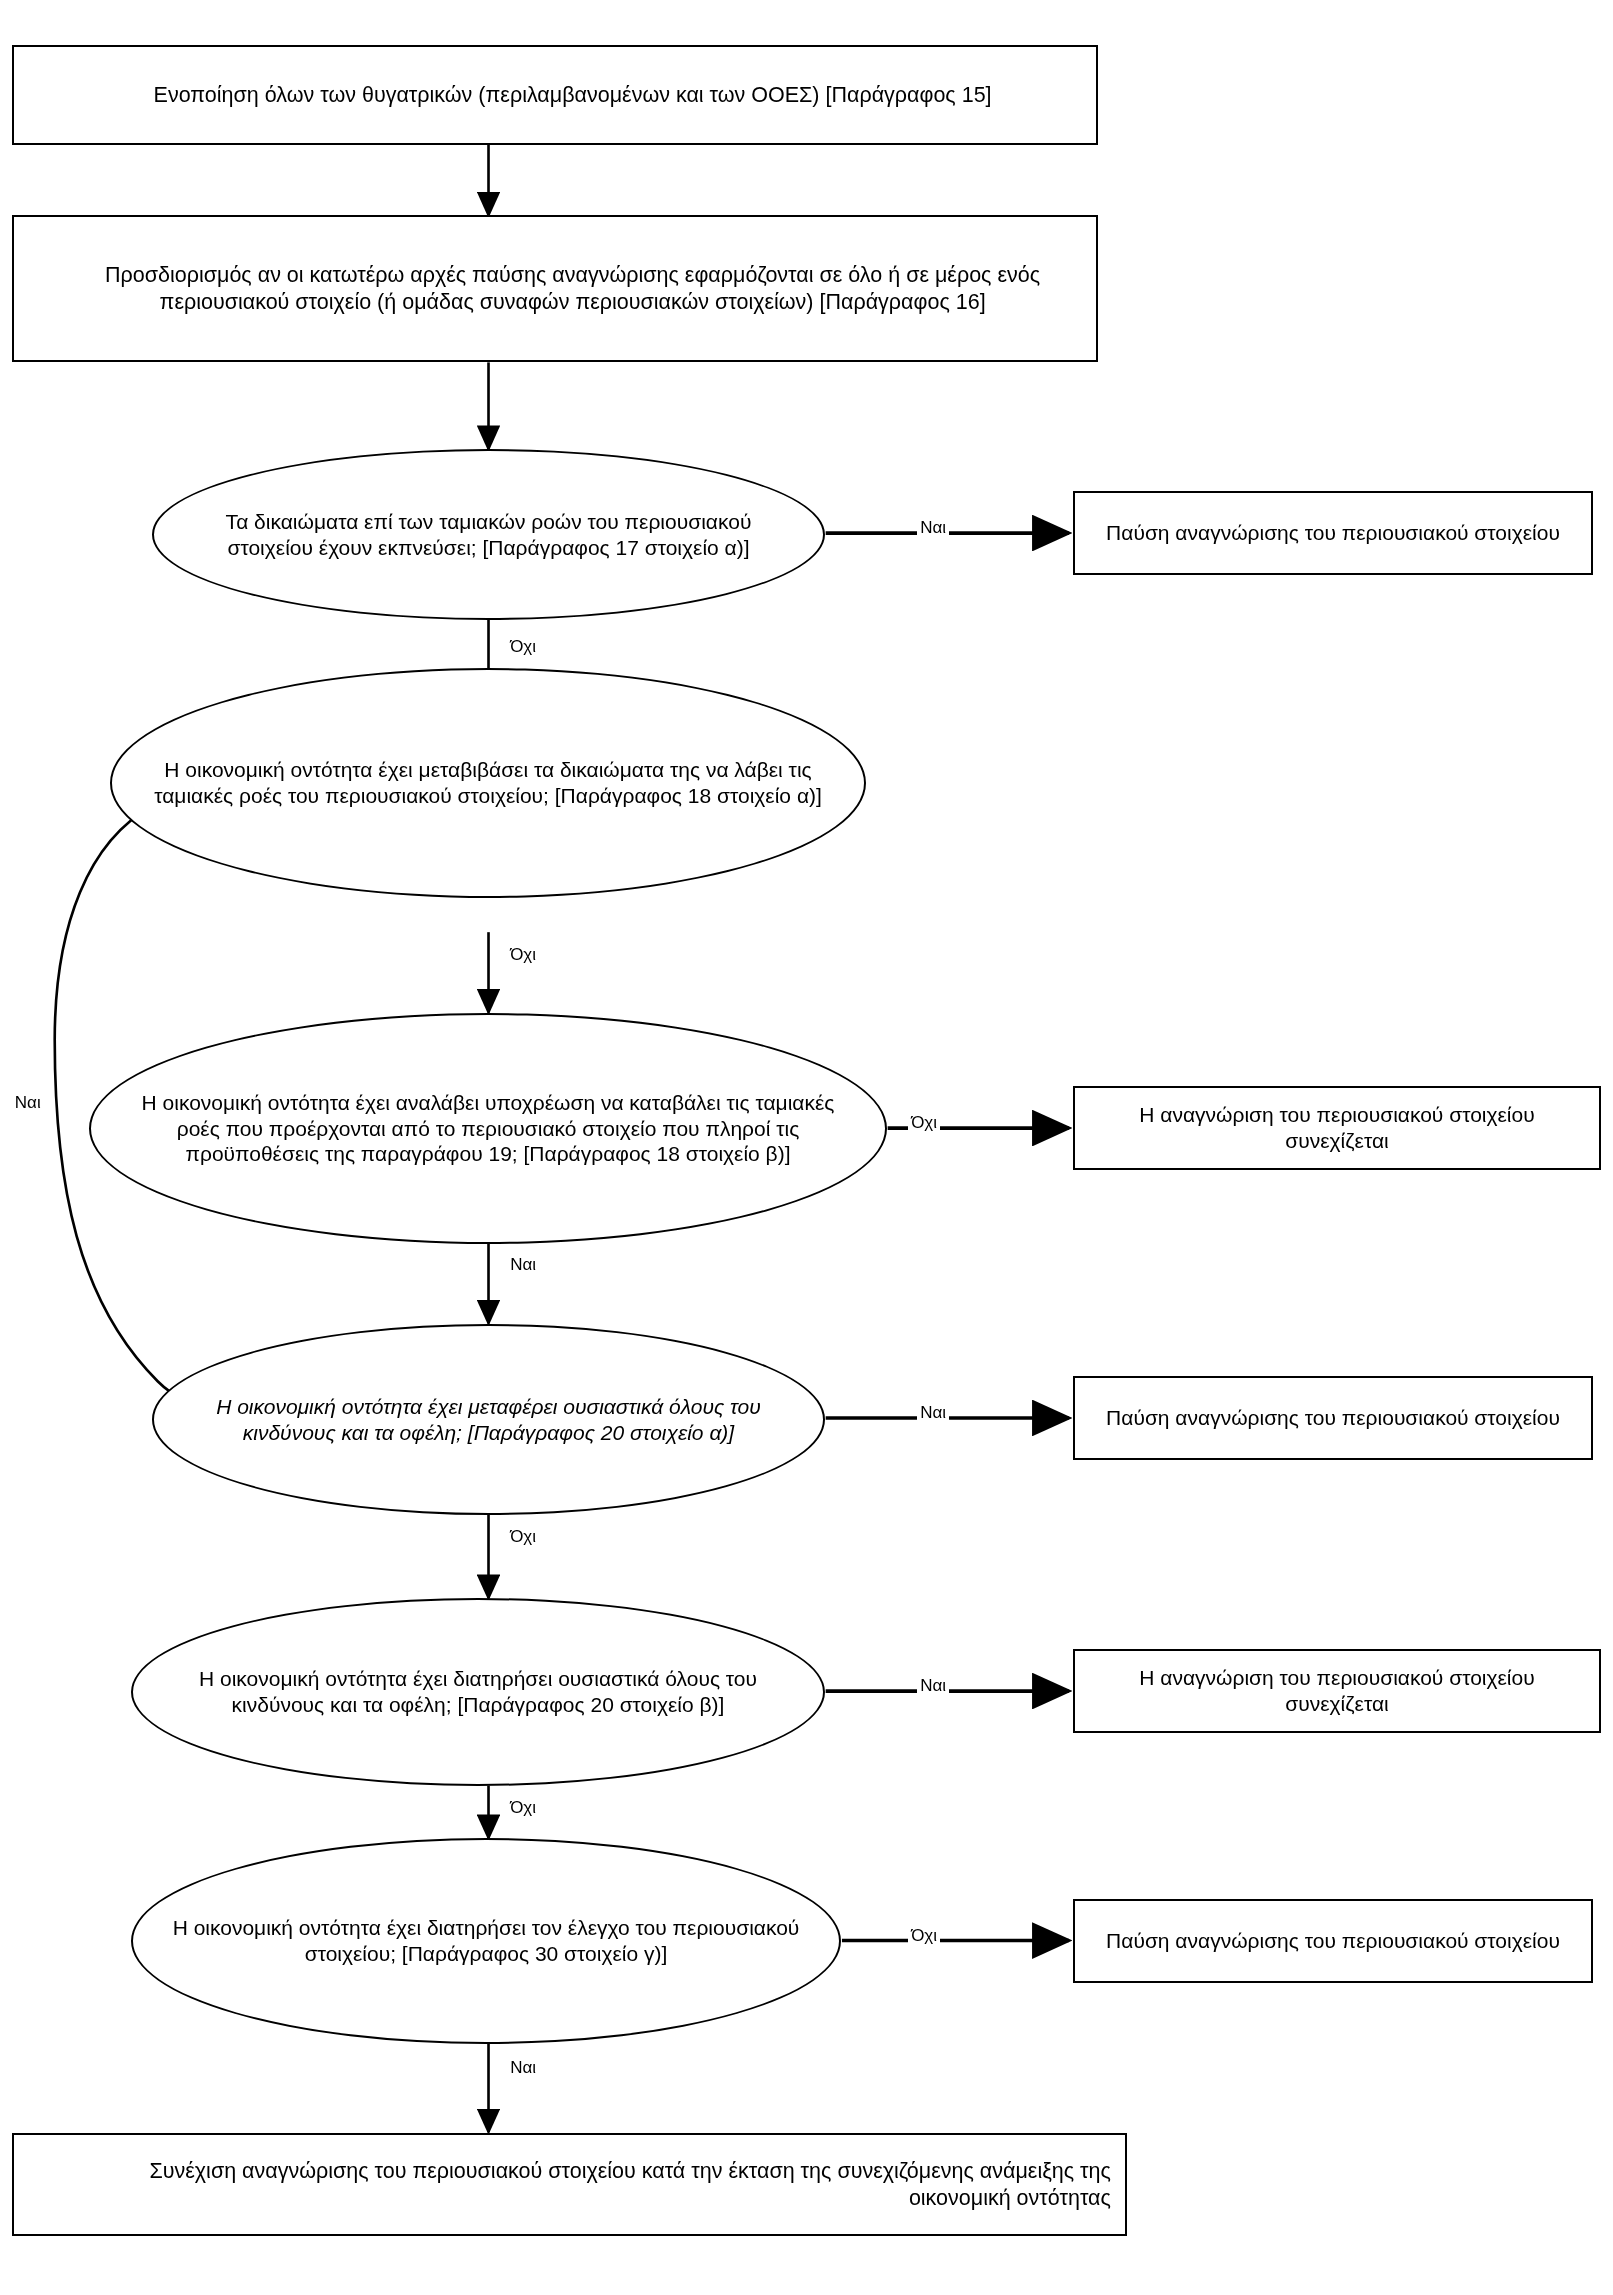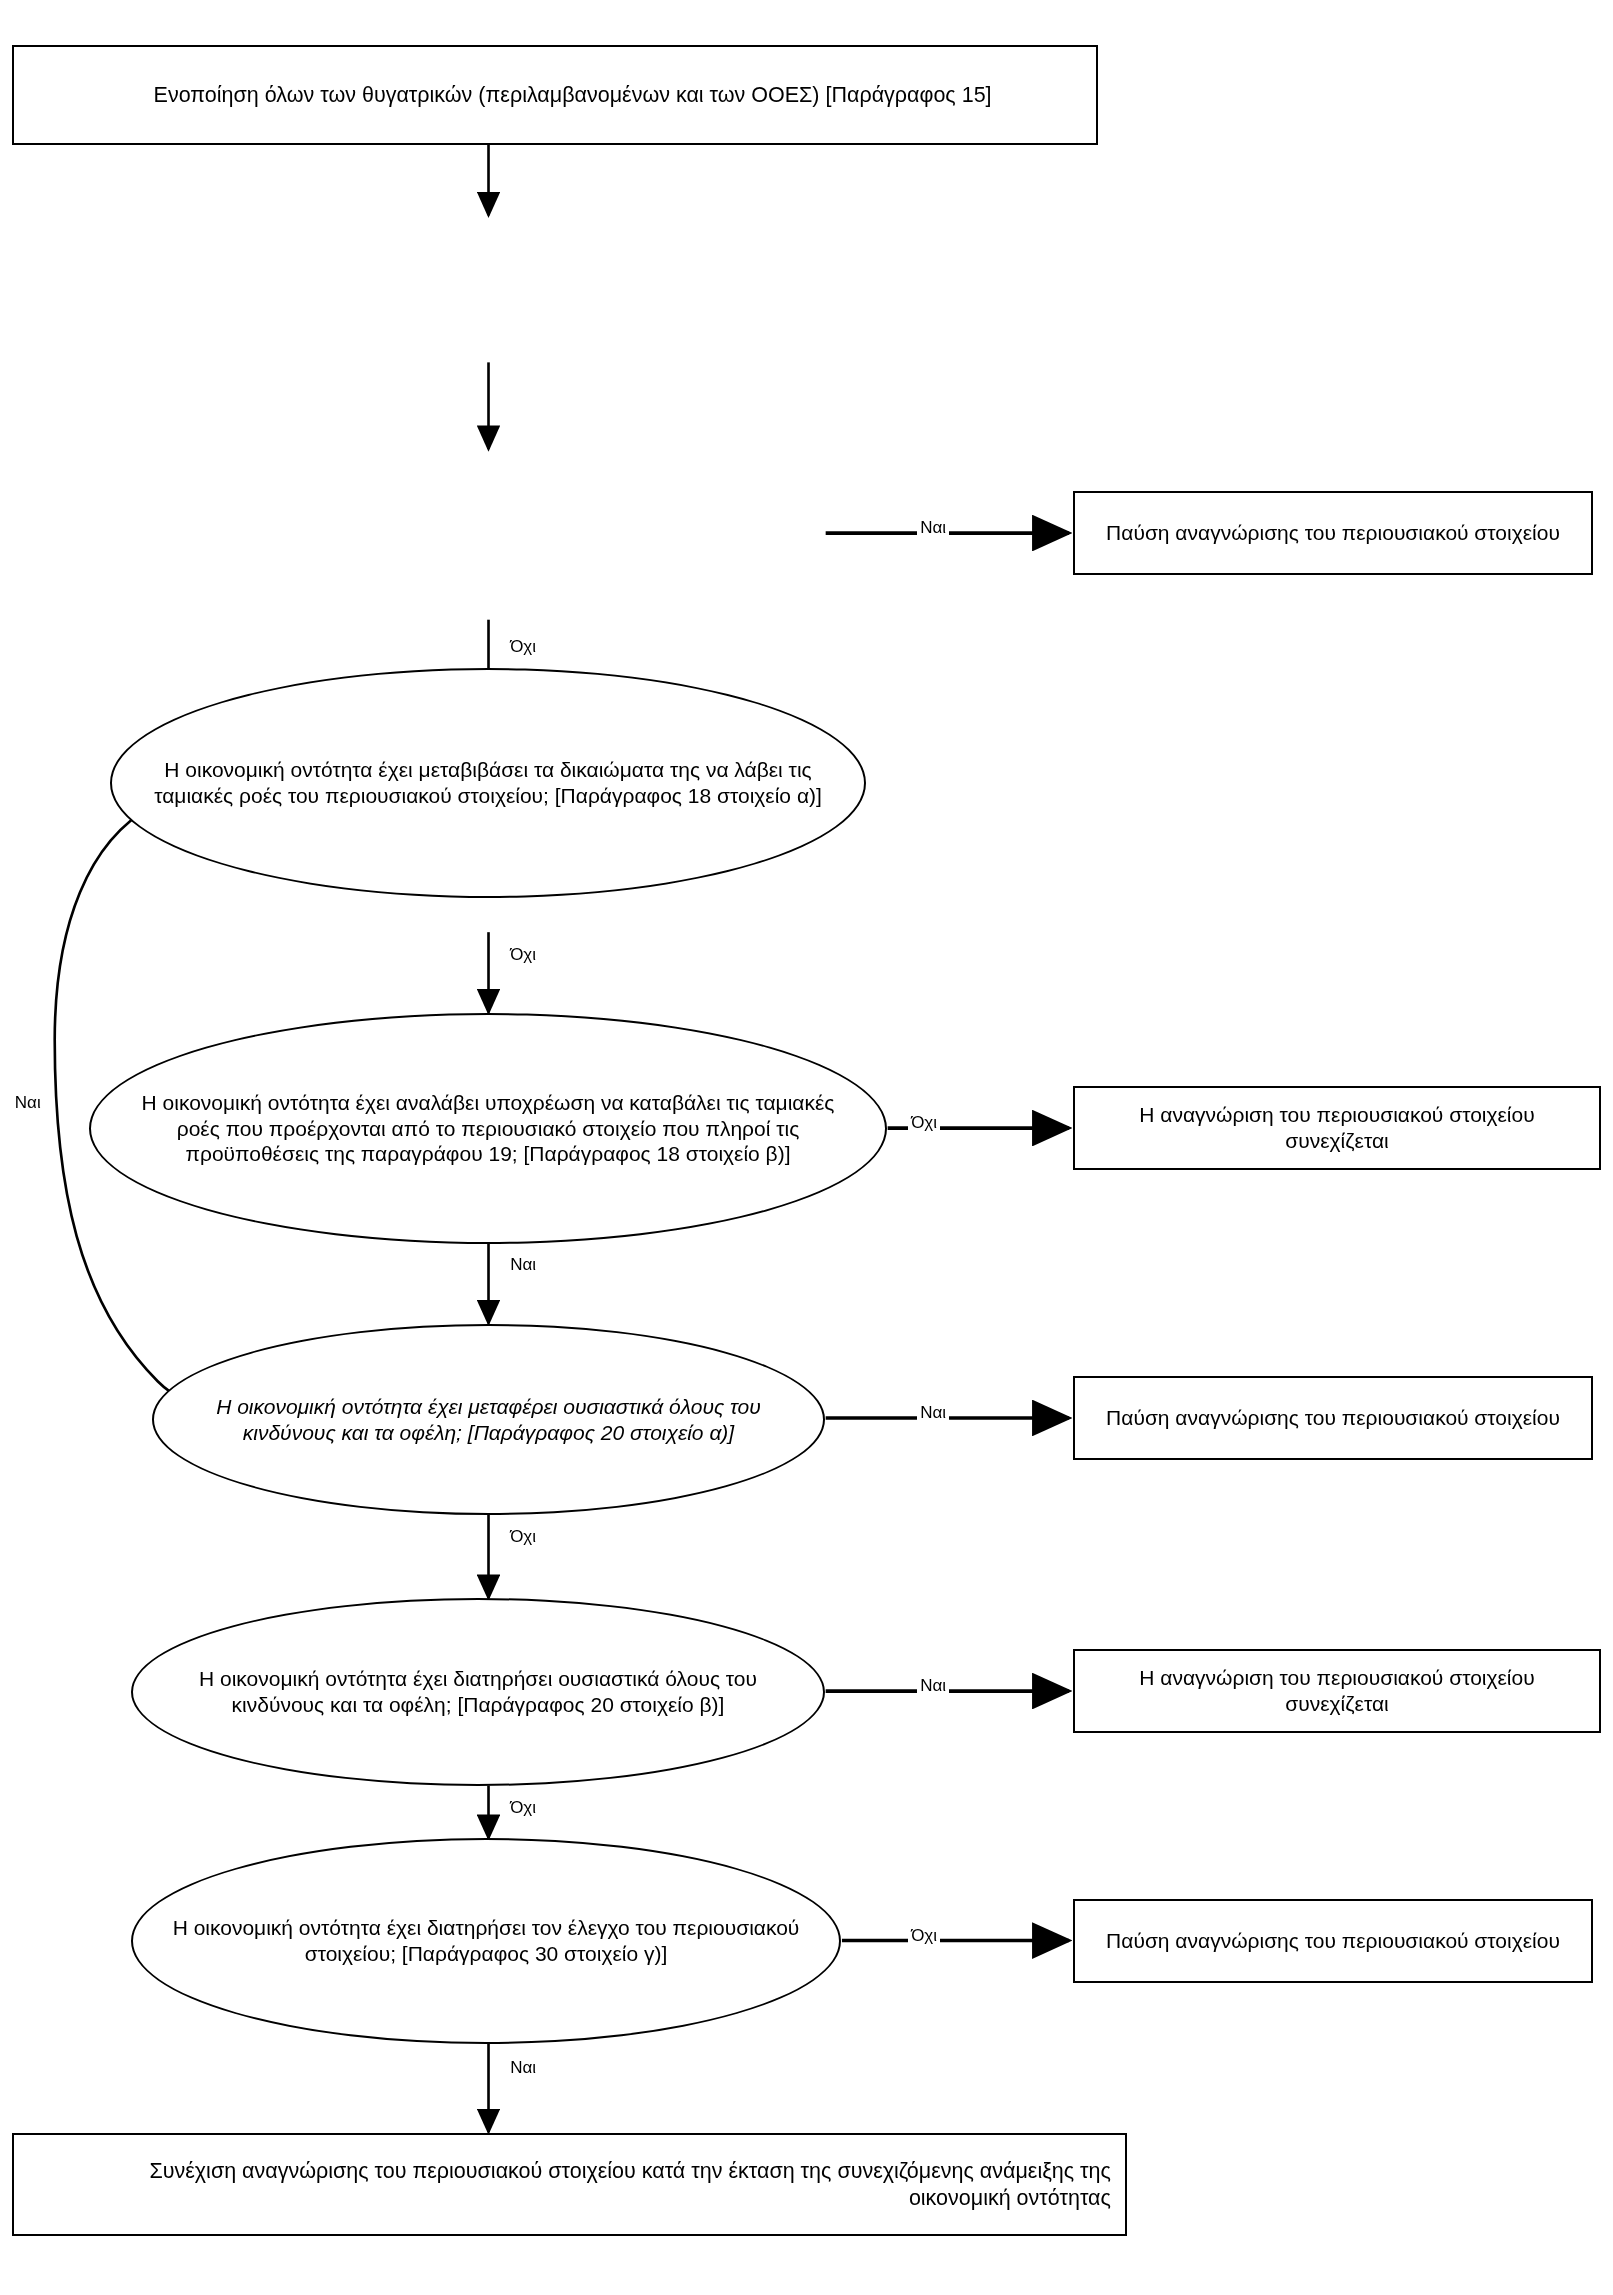--- a/index.html
+++ b/index.html
@@ -97,21 +97,27 @@
 
     <line x1="930" y1="3892" x2="930" y2="4060" stroke="#000" stroke-width="5" marker-end="url(#ah)"></line>
 
     <path d="M 290 1535 C 170 1600 104 1760 104 1980 C 104 2260 150 2480 300 2630 C 330 2660 360 2672 400 2676" fill="none" stroke="#000" stroke-width="5" marker-end="url(#ah)"></path>
   </svg>
 
   <div class="node box f41" style="left:11.6px; top:45px; width:1086px; height:100px;">
     <span class="txt">Ενοποίηση όλων των θυγατρικών (περιλαμβανομένων και των ΟΟΕΣ) [Παράγραφος 15]</span>
   </div>
 
+  <div class="node box f41" style="left:11.6px; top:215px; width:1086px; height:147px;">
+    <span class="txt">Προσδιορισμός αν οι κατωτέρω αρχές παύσης αναγνώρισης εφαρμόζονται σε όλο ή σε μέρος ενός περιουσιακού στοιχείο (ή ομάδας συναφών περιουσιακών στοιχείων) [Παράγραφος 16]</span>
+  </div>
 
+  <div class="node ellipse f40" style="left:152px; top:449px; width:673px; height:171px;">
+    <span class="txt">Τα δικαιώματα επί των ταμιακών ροών του περιουσιακού στοιχείου έχουν εκπνεύσει; [Παράγραφος 17 στοιχείο α)]</span>
+  </div>
 
   <div class="node box f40" style="left:1073px; top:491px; width:520px; height:84px;">
     <span class="txt">Παύση αναγνώρισης του περιουσιακού στοιχείου</span>
   </div>
 
   <div class="node ellipse f40" style="left:110px; top:668px; width:756px; height:230px;">
     <span class="txt">Η οικονομική οντότητα έχει μεταβιβάσει τα δικαιώματα της να λάβει τις ταμιακές ροές του περιουσιακού στοιχείου; [Παράγραφος 18 στοιχείο α)]</span>
   </div>
 
   <div class="node ellipse f40" style="left:89px; top:1013px; width:798px; height:231px;">

